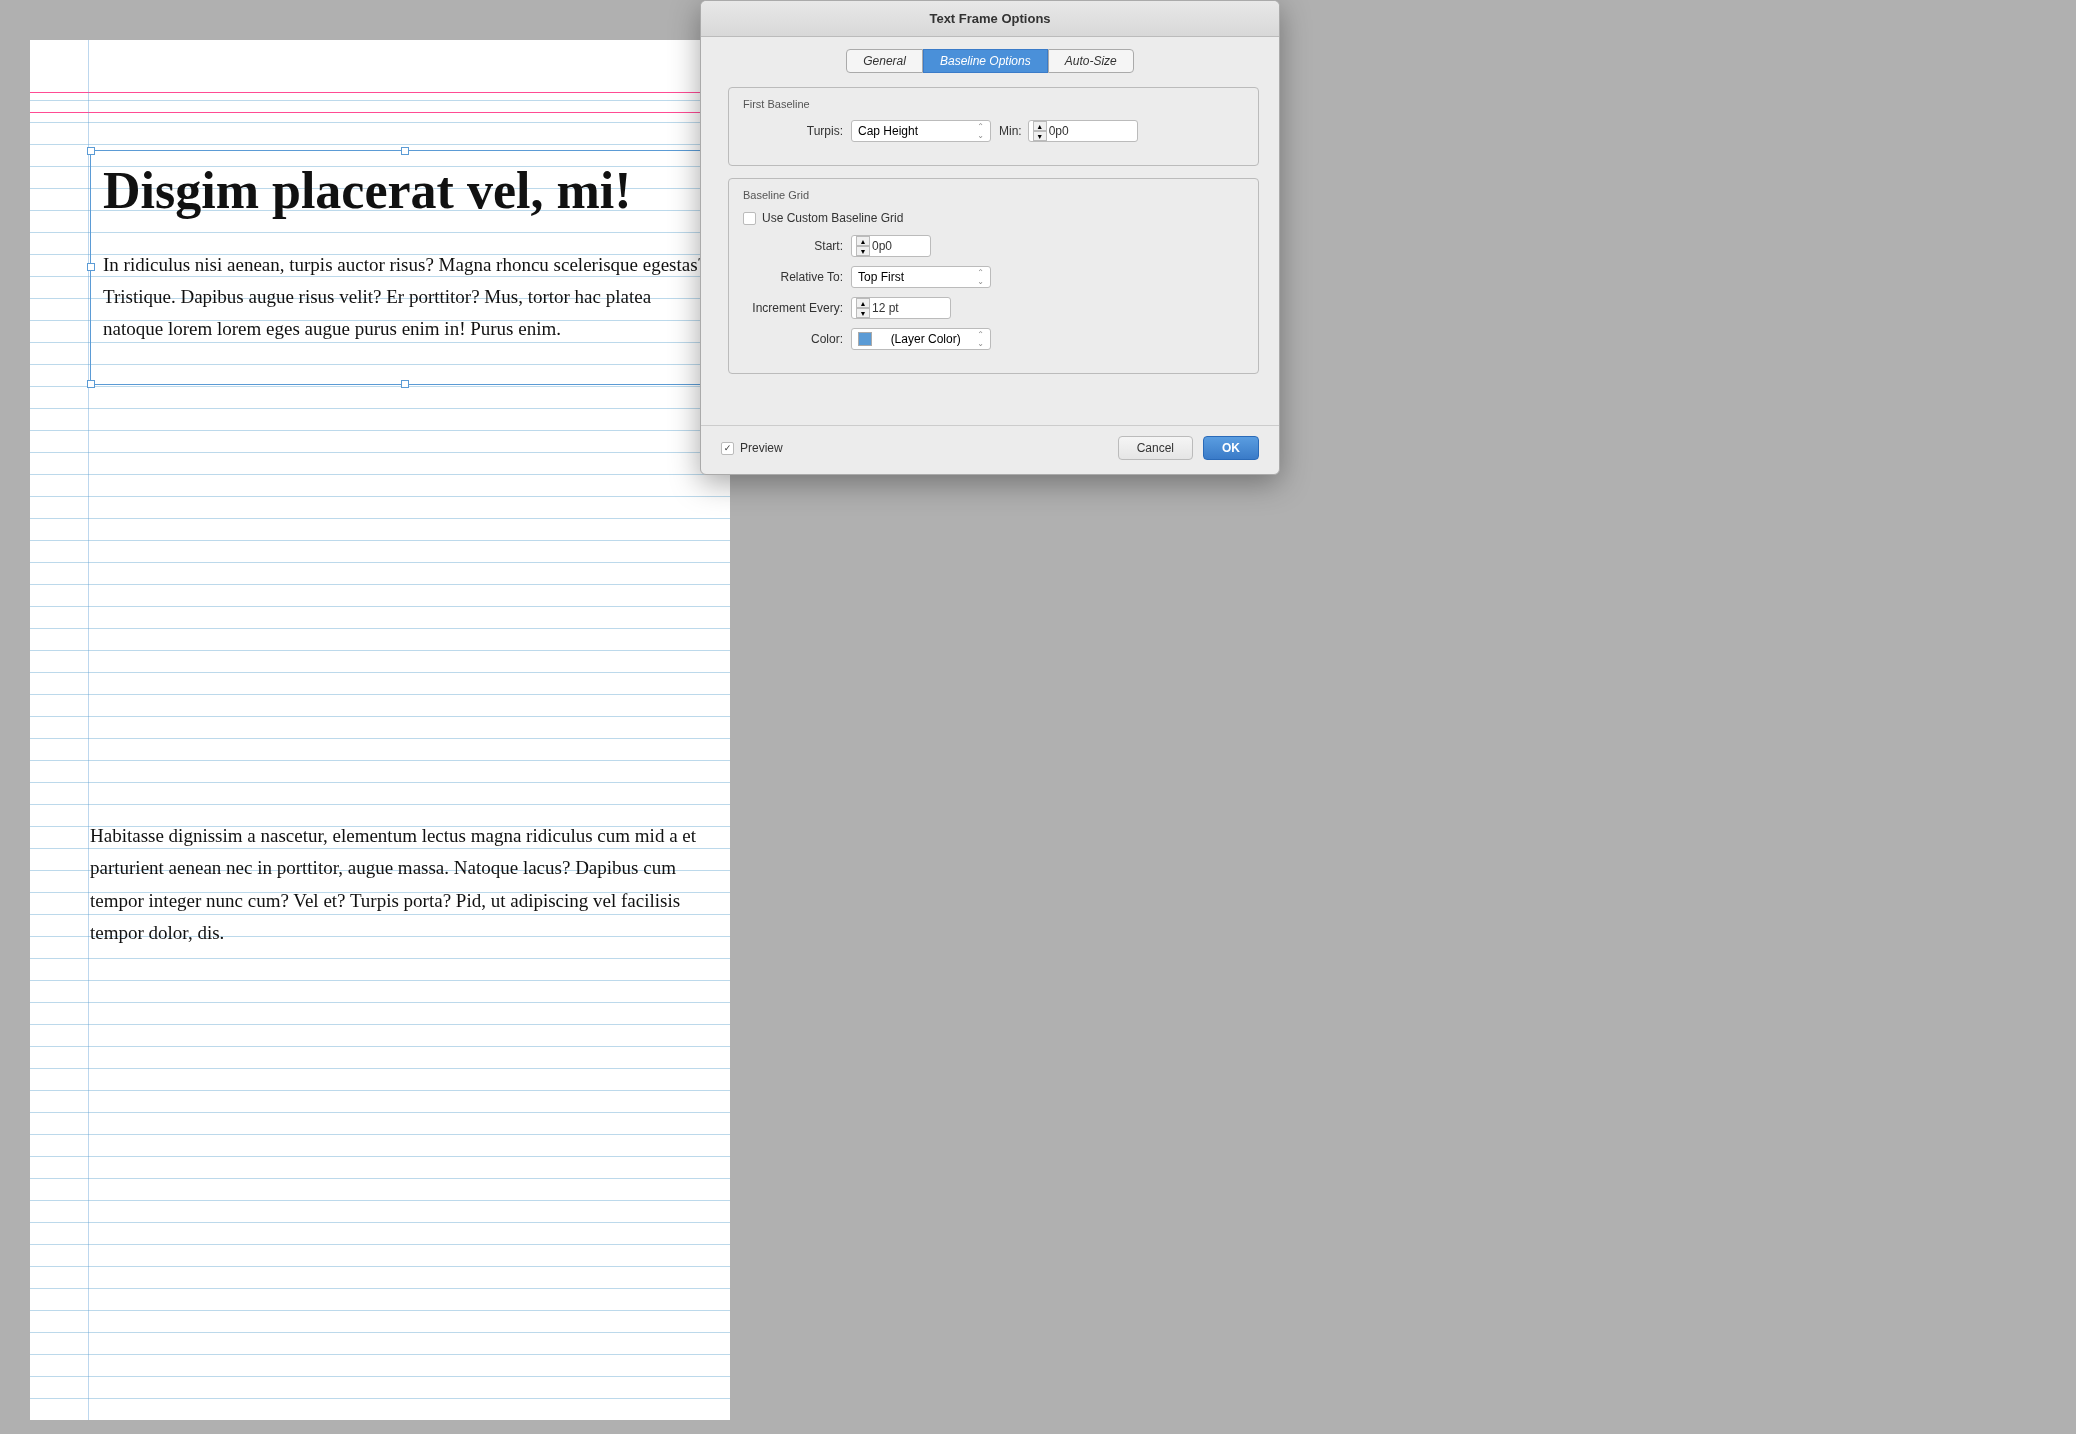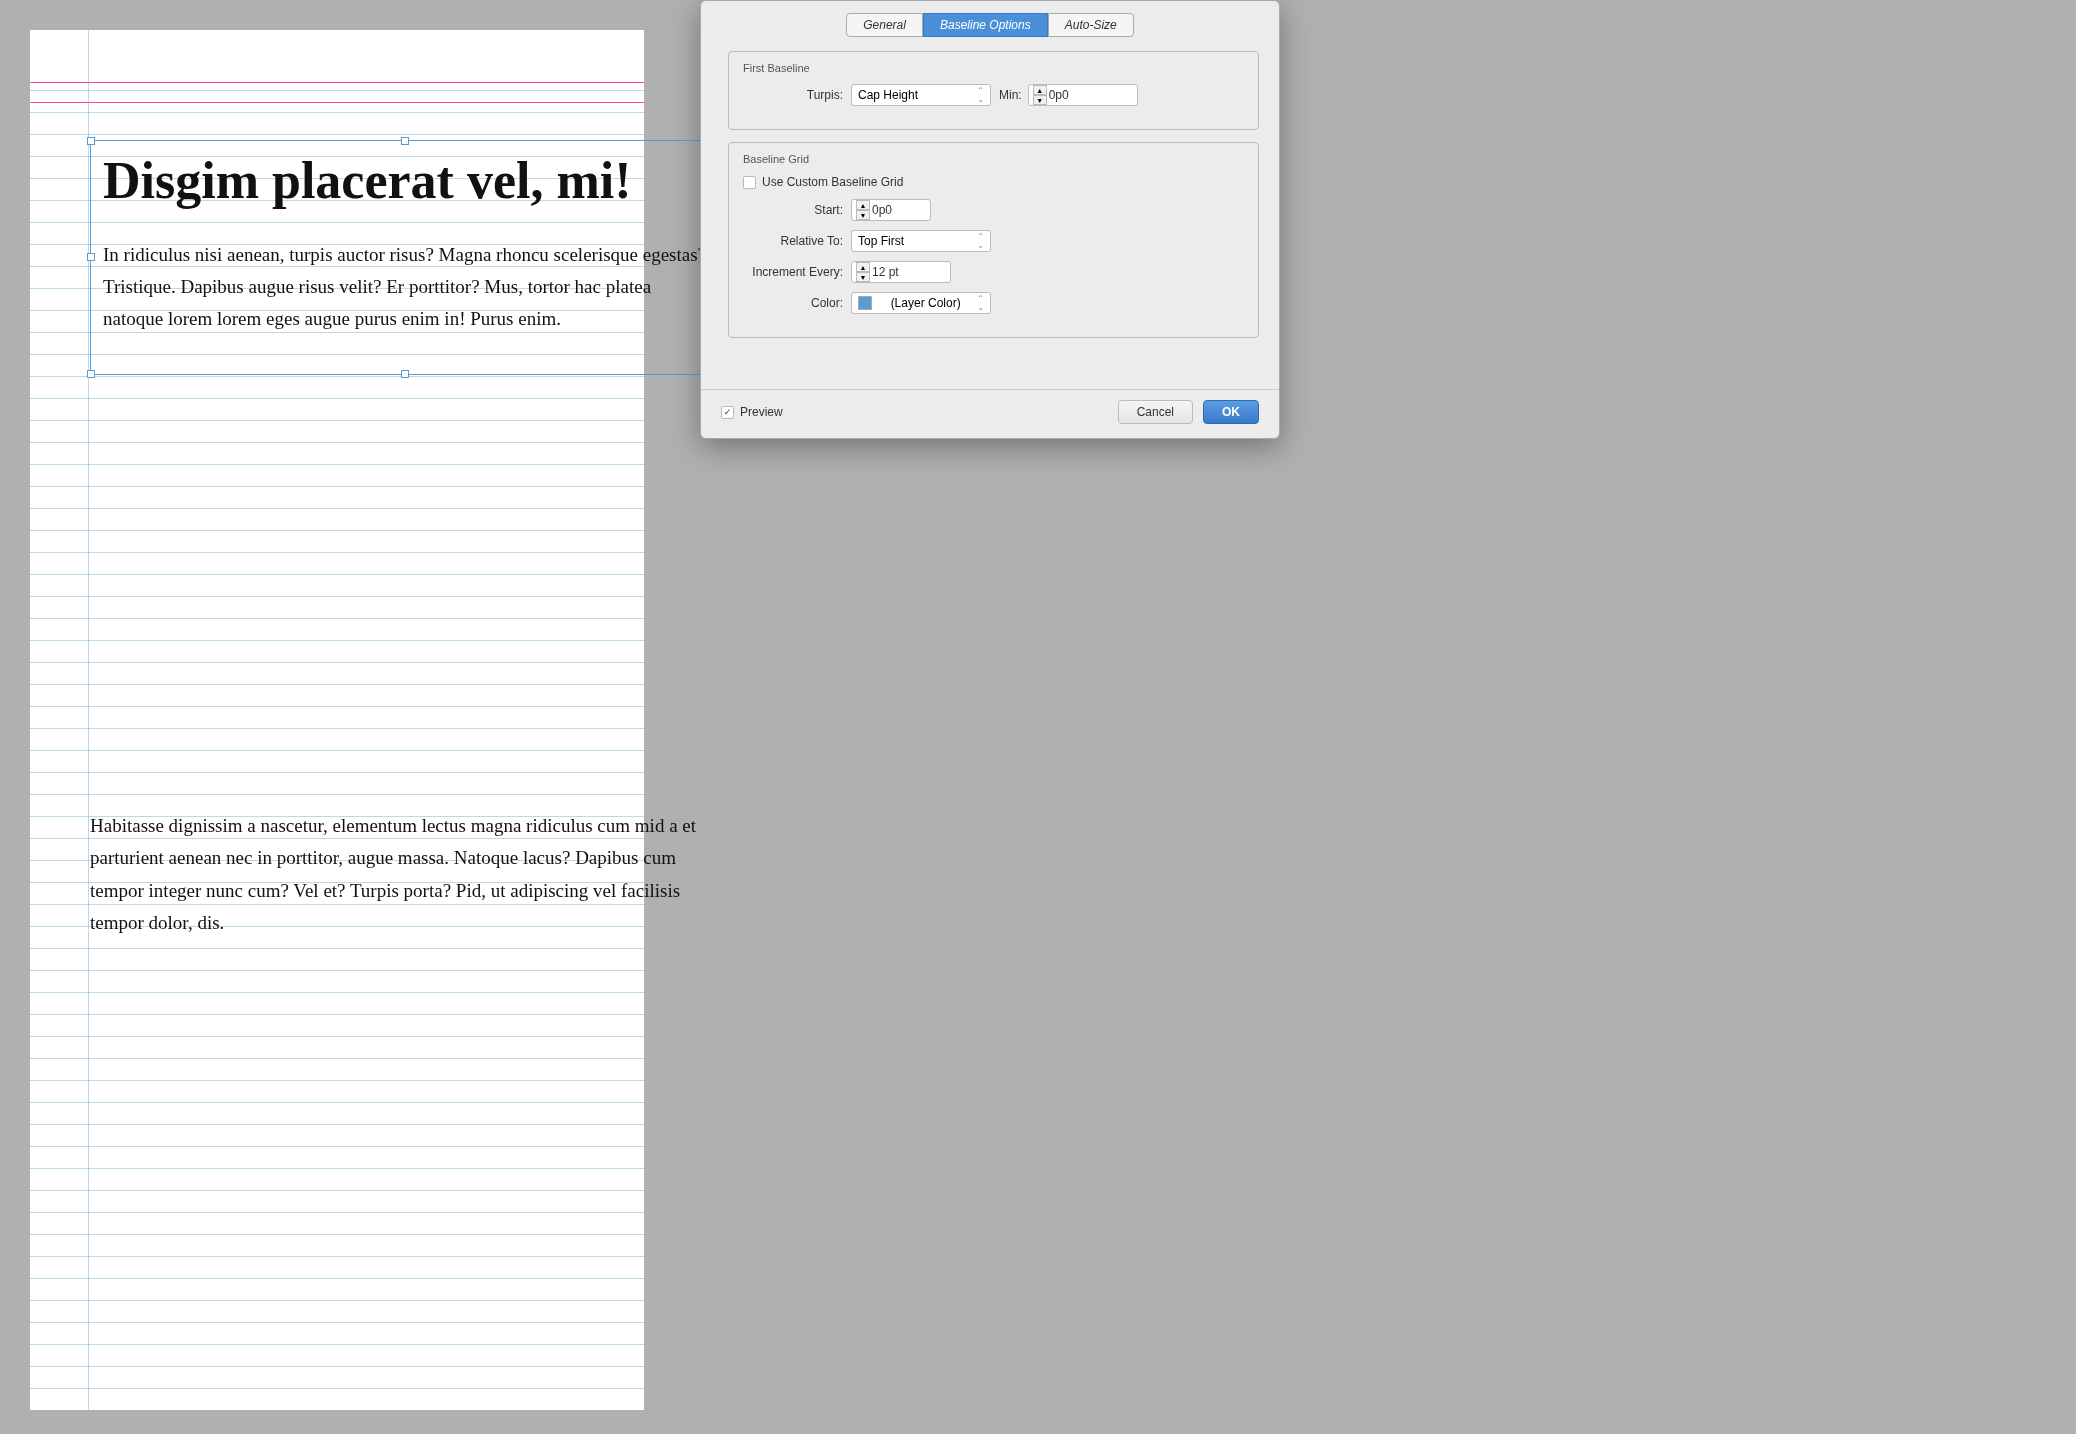--- a/index.html
+++ b/index.html
@@ -16,23 +16,23 @@
     .document-area {
       position: absolute;
       top: 0; left: 0;
       width: 100%; height: 100%;
       background: #b0b0b0;
     }
 
     
     .page {
       position: absolute;
-      top: 30px;
+      top: 40px;
       left: 30px;
-      width: 614px;
+      width: 700px;
       height: 1380px;
       background: white;
     }
 
     
     .guide-pink-1 {
       position: absolute;
       top: 52px;
       left: 0; right: 0;
       height: 1px;
@@ -450,20 +450,23 @@
     </div>
 
     <div class="text-outside">
       <div class="text-body">Habitasse dignissim a nascetur, elementum lectus magna ridiculus cum mid a et parturient aenean nec in porttitor, augue massa. Natoque lacus? Dapibus cum tempor integer nunc cum? Vel et? Turpis porta? Pid, ut adipiscing vel facilisis tempor dolor, dis.</div>
     </div>
 
   </div>
 
   <div class="dialog">
 
+    <div class="dialog-titlebar">
+      <span>Text Frame Options</span>
+    </div>
 
     <div class="dialog-tabs">
       <button class="dialog-tab">General</button>
       <button class="dialog-tab active">Baseline Options</button>
       <button class="dialog-tab">Auto-Size</button>
     </div>
 
     <div class="dialog-body">
 
       <div class="fieldset-group">

